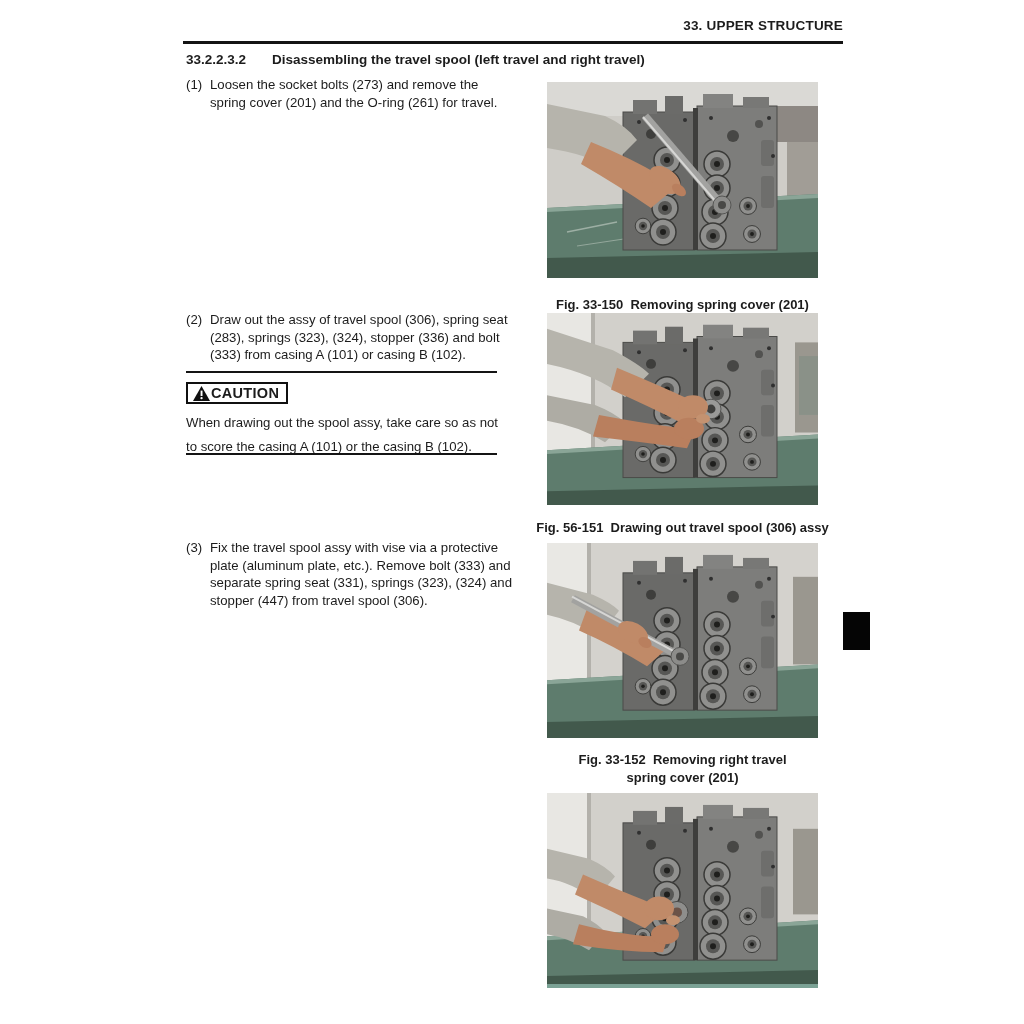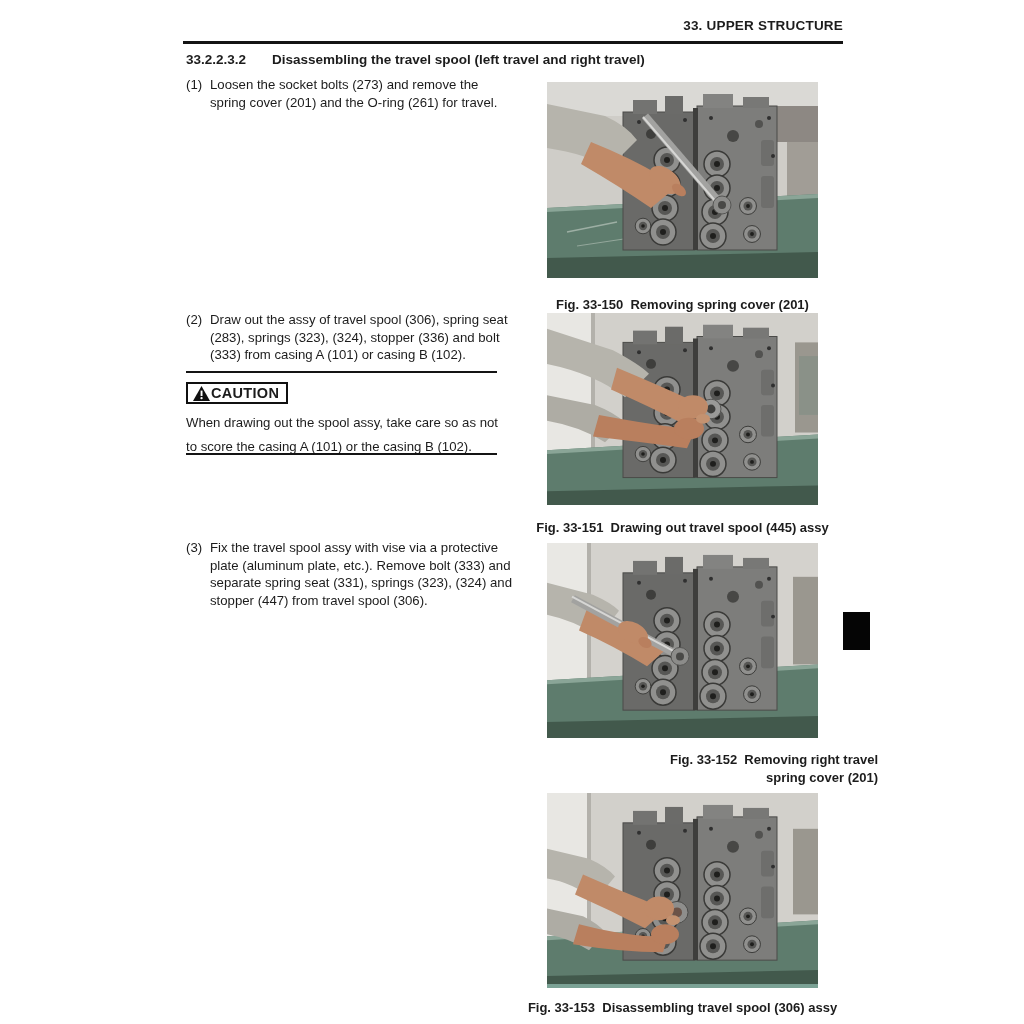--- a/index.html
+++ b/index.html
@@ -16,21 +16,21 @@
   #step1{top:76px;left:186px;} #step2{top:311px;left:186px;} #step3{top:539px;left:186px;}
   .rule2{left:186px;width:311px;height:2px;background:#141414;}
   #hr1{top:371px;} #hr2{top:453px;}
   .caution-box{top:382px;left:186px;border:2px solid #101010;display:inline-flex;align-items:center;
                gap:1px;padding:1px 7px 1px 5px;font-weight:bold;font-size:14.5px;letter-spacing:.3px;background:#fff;}
   .caution-text{top:411px;left:186px;font-size:13.2px;line-height:24px;white-space:pre-line;}
   .photo{display:block;}
   .fig-caption{font-weight:bold;font-size:13px;line-height:18px;text-align:center;white-space:pre-wrap;width:391px;left:487px;}
   #ph1{top:82px;left:547px;} #cap1{top:296px;}
   #ph2{top:313px;left:547px;} #cap2{top:519px;}
-  #ph3{top:543px;left:547px;} #cap3{top:751px;text-align:right;}
+  #ph3{top:543px;left:547px;} #cap3{top:751px;}
   #ph4{top:793px;left:547px;} #cap4{top:999px;}
   .edge-tab{top:612px;left:843px;width:27px;height:38px;background:#050505;}
 </style>
 </head>
 <body>
 
 <svg width="0" height="0" style="position:absolute" aria-hidden="true">
   <defs>
     <g id="boss">
       <circle r="13" fill="#90908e" stroke="#3a3a38" stroke-width="1.5"></circle>
@@ -156,21 +156,21 @@
       <path d="M70,56 Q112,74 142,88 L158,96 L138,114 Q104,96 64,78 Z" fill="#c08a68"></path>
       <path d="M0,84 L48,94 Q68,102 78,112 L58,132 Q34,116 0,110 Z" fill="#aeaca4"></path>
       <path d="M52,104 Q94,112 124,116 L148,120 L140,138 Q98,132 46,126 Z" fill="#b97f5e"></path>
       <circle cx="164" cy="98" r="10" fill="#9a9a98" stroke="#555553"></circle>
       <circle cx="164" cy="98" r="4.5" fill="#3f3f3d"></circle>
       <ellipse cx="146" cy="96" rx="15" ry="12" fill="#c08a68"></ellipse>
       <ellipse cx="142" cy="118" rx="15" ry="11" fill="#b97f5e"></ellipse>
       <ellipse cx="156" cy="108" rx="7" ry="5" fill="#c49270"></ellipse>
     </svg>
   </div>
-  <div class="abs fig-caption" id="cap2">Fig. 33-151  Drawing out travel spool (445) assy</div>
+  <div class="abs fig-caption" id="cap2">Fig. 56-151  Drawing out travel spool (306) assy</div>
 
   <div class="abs" id="ph3">
     <svg class="photo" width="271" height="195" viewBox="0 0 271 196" preserveAspectRatio="none">
       <rect width="271" height="196" fill="#d4d2cd"></rect>
       <rect width="40" height="148" fill="#e9e8e4"></rect>
       <rect x="40" y="0" width="4" height="148" fill="#b3b1ab"></rect>
       <rect x="246" y="34" width="25" height="88" fill="#9a978f"></rect>
       <polygon points="0,138 271,122 271,196 0,196" fill="#5e7c6d"></polygon>
       <polygon points="0,138 271,122 271,126 0,142" fill="#8aa597"></polygon>
       <polygon points="0,180 271,174 271,196 0,196" fill="#42594c"></polygon>
@@ -205,15 +205,14 @@
       <path d="M36,82 Q72,98 98,108 L118,118 L98,136 Q64,118 28,102 Z" fill="#c08a68"></path>
       <path d="M0,116 L36,124 Q52,132 58,140 L42,158 Q22,146 0,142 Z" fill="#aeaca4"></path>
       <path d="M32,132 Q70,142 102,144 L122,142 L116,160 Q74,160 26,152 Z" fill="#b97f5e"></path>
       <circle cx="130" cy="120" r="11" fill="#8e8e8c" stroke="#4a4a48"></circle>
       <circle cx="130" cy="120" r="5" fill="#6b5348"></circle>
       <ellipse cx="112" cy="116" rx="15" ry="12" fill="#c08a68"></ellipse>
       <ellipse cx="118" cy="142" rx="14" ry="10" fill="#b97f5e"></ellipse>
       <ellipse cx="126" cy="128" rx="7" ry="5" fill="#c49270"></ellipse>
     </svg>
   </div>
-  <div class="abs fig-caption" id="cap4">Fig. 33-153  Disassembling travel spool (306) assy</div>
 
 </div>
 
 </body></html>

